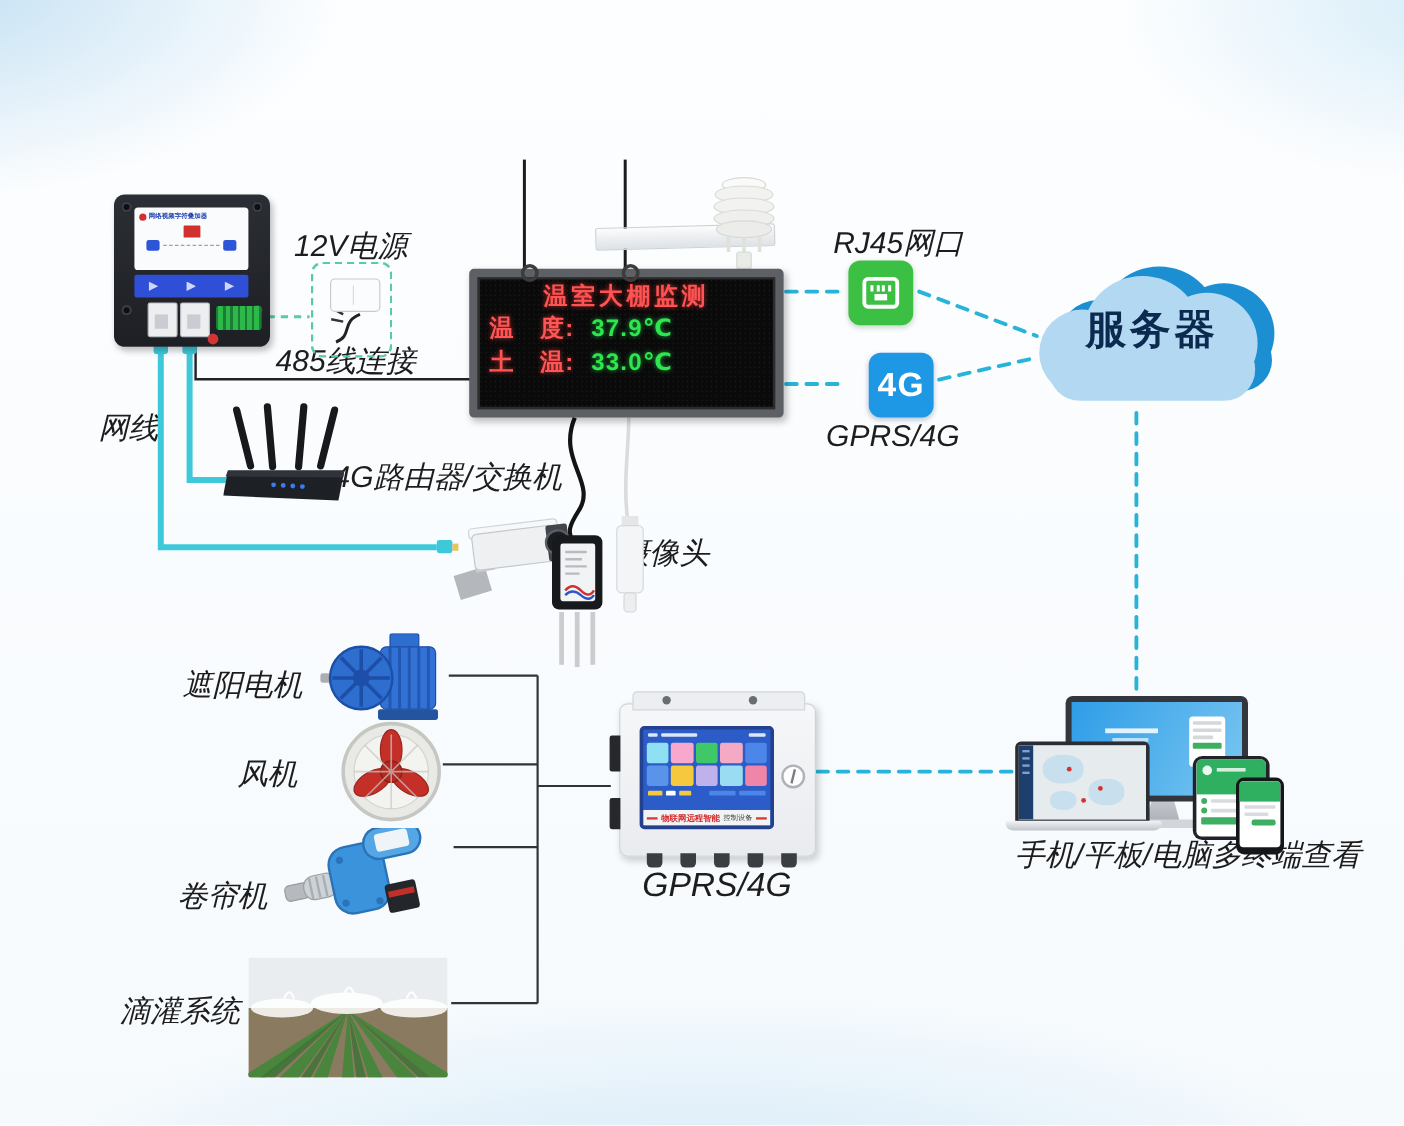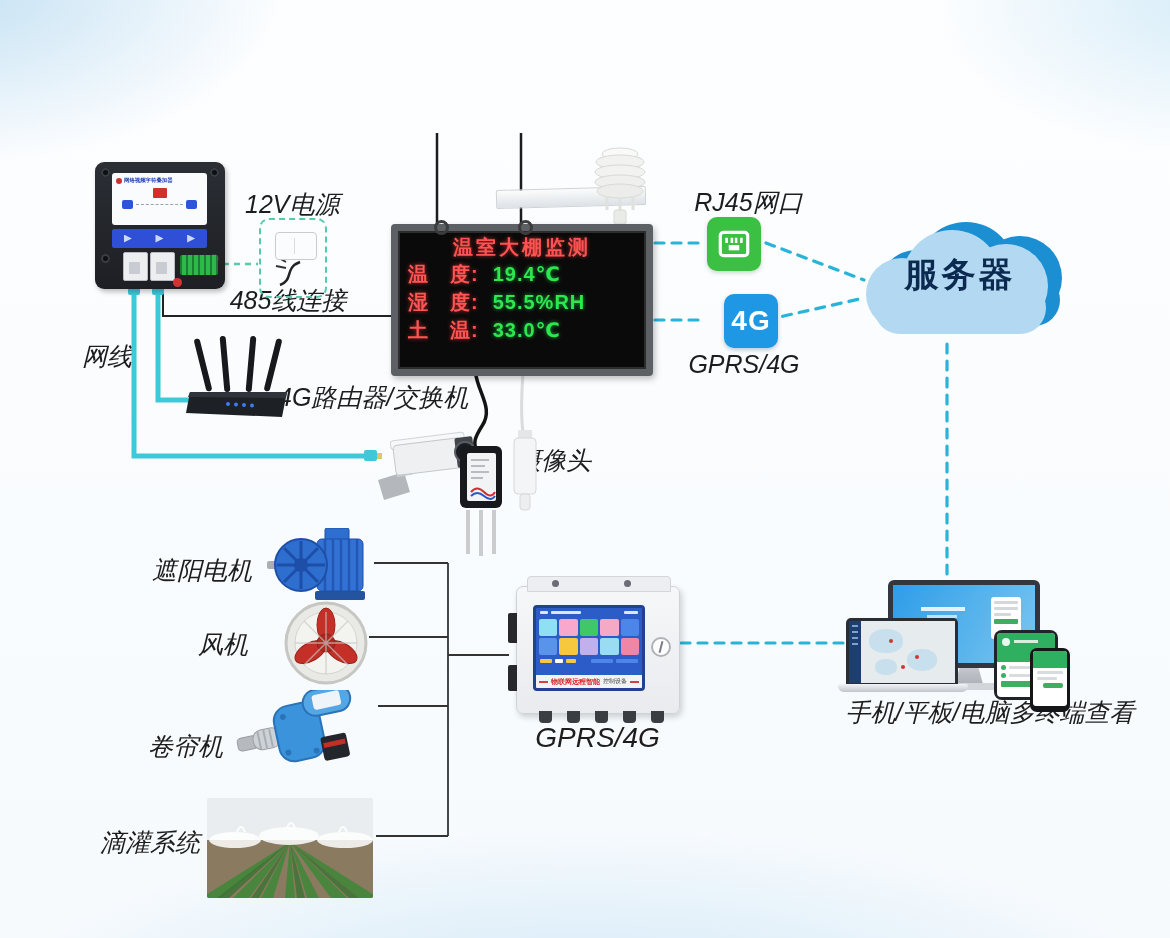--- a/index.html
+++ b/index.html
@@ -10,21 +10,21 @@
       radial-gradient(520px 280px at 104% 0%, #d6ecf8 0%, rgba(255,255,255,0) 55%),
       radial-gradient(980px 330px at 50% 110%, #cde6f6 0%, rgba(255,255,255,0) 62%),
       linear-gradient(#fdfeff,#f6fafd);}
   .abs{position:absolute;}
   .title{position:absolute;left:0;right:0;top:44px;margin:0;text-align:center;
     font-size:64px;font-weight:900;color:#151515;letter-spacing:5px;}
   .lbl{position:absolute;color:#1d1d1d;font-size:25px;font-weight:500;white-space:nowrap;font-style:italic;}
   .wires{position:absolute;left:0;top:0;z-index:1;pointer-events:none;}
 
   
-  .led{left:391px;top:224px;width:262px;height:152px;background:#0a0a0a;
+  .led{left:391px;top:224px;width:262px;height:124px;background:#0a0a0a;
     border:7px solid #5d6165;border-radius:4px;box-sizing:border-box;z-index:3;
     box-shadow:inset 0 0 0 2px #2c2c2c, 2px 3px 6px rgba(0,0,0,.25);}
   .led-screen{position:absolute;inset:1px;padding:2px 9px 0 9px;
     background-image:radial-gradient(rgba(60,60,60,.55) 16%, transparent 18%);
     background-size:4px 4px;}
   .led-h{color:#ff5252;font-size:20px;font-weight:700;text-align:center;letter-spacing:3px;
     text-shadow:0 0 4px rgba(255,60,60,.7);line-height:26px;}
   .led-row{display:flex;align-items:flex-end;font-size:20px;font-weight:700;line-height:28px;}
   .led-l{color:#ff5555;text-shadow:0 0 4px rgba(255,60,60,.7);letter-spacing:1px;}
   .led-v{color:#2ce84e;margin-left:14px;text-shadow:0 0 4px rgba(40,230,80,.7);letter-spacing:1px;}
@@ -264,25 +264,21 @@
     <rect x="32" y="66" width="12" height="14" rx="2" fill="#e9ebe7" stroke="#d8dad6"></rect>
   </svg>
 
   <div class="abs led">
     <span class="hook" style="left:36px"></span>
     <span class="hook" style="left:120px"></span>
     <div class="led-screen">
       <div class="led-h">温室大棚监测</div>
       <div class="led-row">
         <span class="led-l">温　度:</span>
-        <span class="led-v">19.4℃</span>
-      </div>
-      <div class="led-row">
-        <span class="led-l">湿　度:</span>
-        <span class="led-v">55.5%RH</span>
+        <span class="led-v">37.9℃</span>
       </div>
       <div class="led-row">
         <span class="led-l">土　温:</span>
         <span class="led-v">33.0℃</span>
       </div>
     </div>
   </div>
 
   <svg class="abs soil-art" viewBox="0 0 48 112">
     <rect x="2" y="2" width="42" height="62" rx="6" fill="#17191c"></rect>

